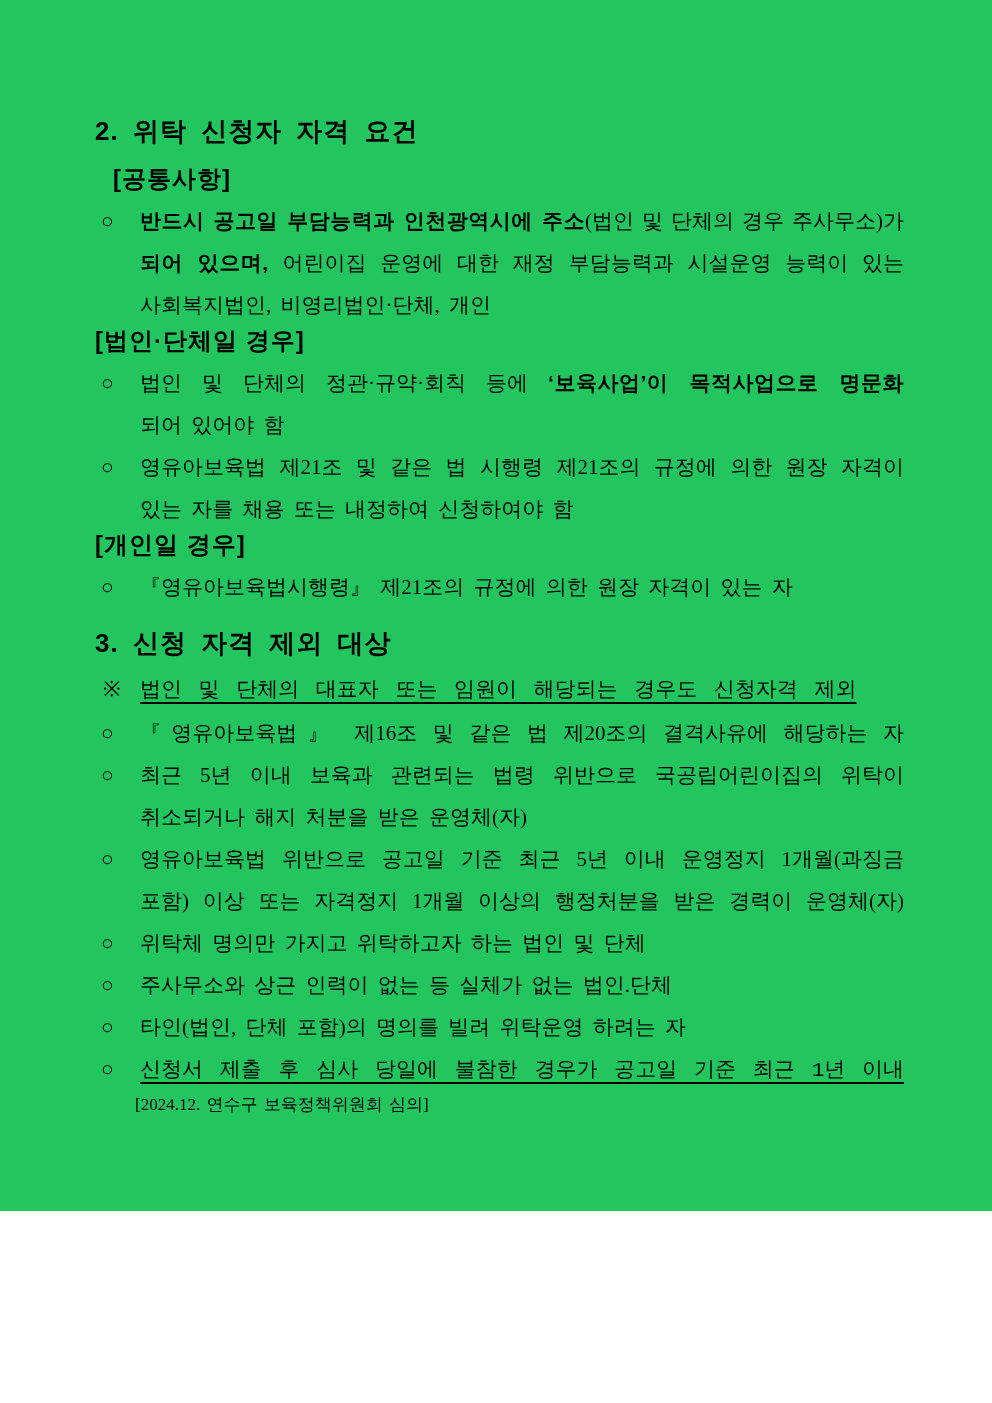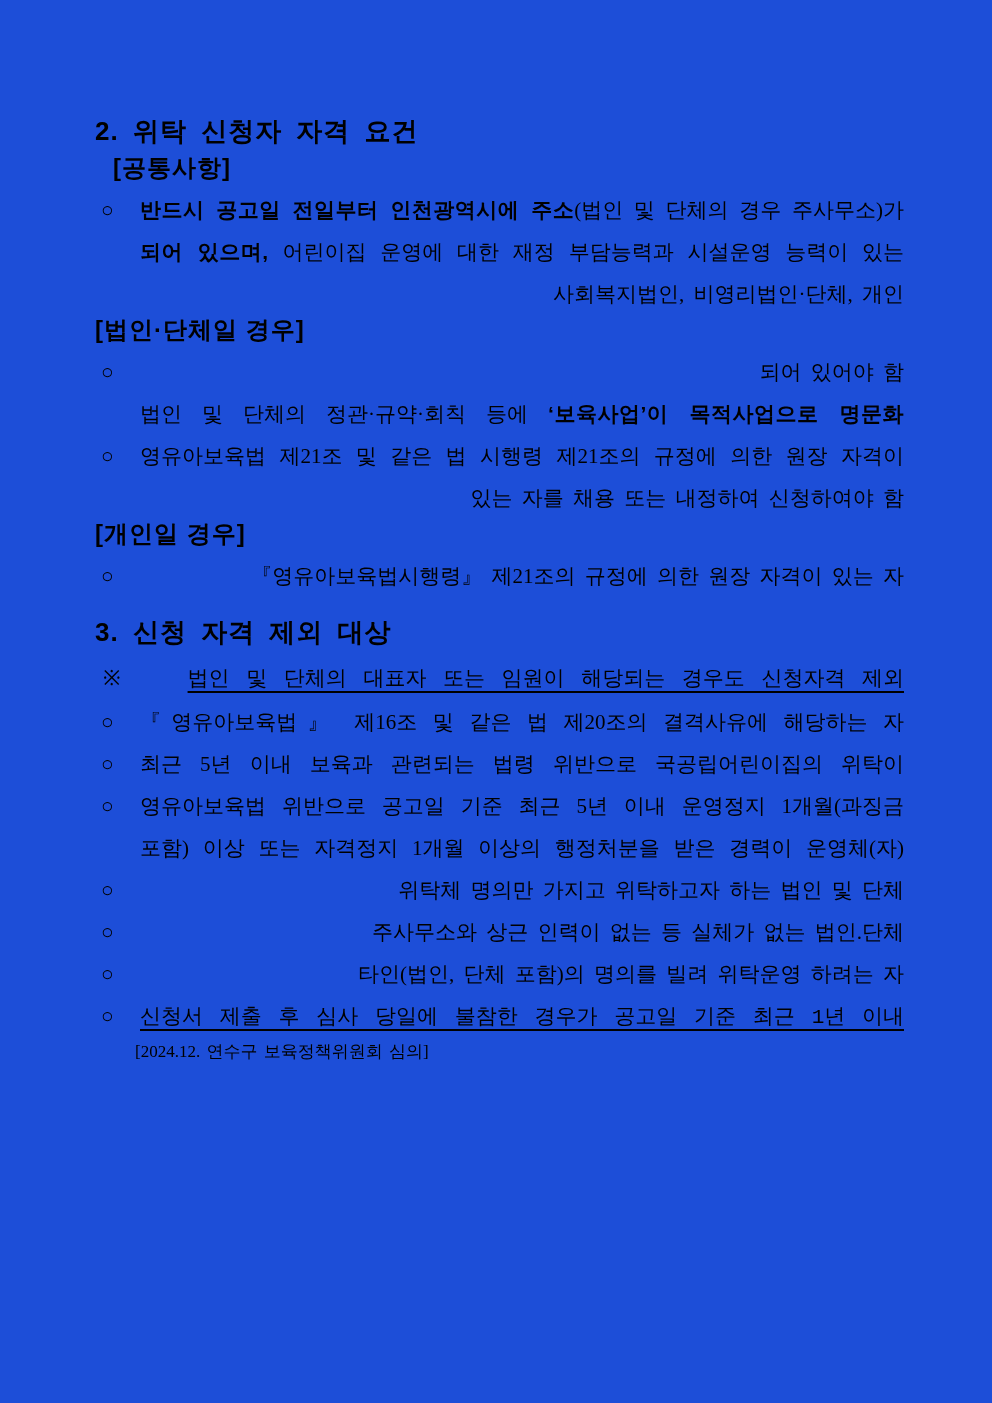--- a/index.html
+++ b/index.html
@@ -1,20 +1,20 @@
 <!DOCTYPE html>
 <html><head>
 <meta charset="utf-8">
 <style>
   html, body { margin: 0; padding: 0; background: #ffffff; }
   .page {
     position: relative;
     width: 992px;
-    height: 1403px;
-    background: #1d4ed8;
+    height: 1211px;
+    background: #22c55e;
     overflow: hidden;
     color: #000000;
   }
   .content {
     position: absolute;
     left: 95px;
     top: 110px;
     width: 809px;
     font-family: "Liberation Serif", "DejaVu Serif", serif;
     font-size: 21px;
@@ -32,34 +32,34 @@
   }
   .h1.sec3 { margin-top: 14px; margin-bottom: 8px; }
   .h2 {
     font-family: "Liberation Sans", "DejaVu Sans", sans-serif;
     font-weight: bold;
     font-size: 24px;
     line-height: 30px;
     letter-spacing: 1px;
     margin-bottom: 6px;
   }
-  .h1 + .h2 { margin-top: 5px; }
+  .h1 + .h2 { margin-top: 16px; }
   .h2.indent { margin-left: 18px; }
   .para { position: relative; padding-left: 45px; }
   .marker {
     position: absolute;
     left: 6px;
     top: 0;
     width: 36px;
     font-size: 21px;
     line-height: 42px;
   }
   .remark .marker { left: 8px; }
   .line {
-    text-align: right;
+    text-align: left;
     word-spacing: 4px;
     min-height: 42px;
   }
   .line.full {
     text-align: justify;
     text-align-last: justify;
     word-spacing: normal;
   }
   .seg.b {
     font-family: "Liberation Sans", "DejaVu Sans", sans-serif;
@@ -81,29 +81,29 @@
 </style>
 </head>
 <body>
 
 <div class="page">
   <div class="content" id="doc">
       <div class="h1 sec2">2. 위탁 신청자 자격 요건</div>
       <div class="h2 indent">[공통사항]</div>
       <div class="para bullet">
         <span class="marker">○</span>
-        <div class="line full"><span class="seg b">반드시 공고일 전일부터 인천광역시에 주소</span><span class="seg">(법인 및 단체의 경우 주사무소)가</span></div>
+        <div class="line full"><span class="seg b">반드시 공고일 부담능력과 인천광역시에 주소</span><span class="seg">(법인 및 단체의 경우 주사무소)가</span></div>
         <div class="line full"><span class="seg b">되어 있으며,</span><span class="seg"> 어린이집 운영에 대한 재정 부담능력과 시설운영 능력이 있는</span></div>
         <div class="line"><span class="seg">사회복지법인, 비영리법인·단체, 개인</span></div>
       </div>
       <div class="h2">[법인·단체일 경우]</div>
       <div class="para bullet">
         <span class="marker">○</span>
+        <div class="line full"><span class="seg">법인 및 단체의 정관·규약·회칙 등에 </span><span class="seg b">‘보육사업’이 목적사업으로 명문화</span></div>
         <div class="line"><span class="seg">되어 있어야 함</span></div>
-        <div class="line full"><span class="seg">법인 및 단체의 정관·규약·회칙 등에 </span><span class="seg b">‘보육사업’이 목적사업으로 명문화</span></div>
       </div>
       <div class="para bullet">
         <span class="marker">○</span>
         <div class="line full"><span class="seg">영유아보육법 제21조 및 같은 법 시행령 제21조의 규정에 의한 원장 자격이</span></div>
         <div class="line"><span class="seg">있는 자를 채용 또는 내정하여 신청하여야 함</span></div>
       </div>
       <div class="h2">[개인일 경우]</div>
       <div class="para bullet">
         <span class="marker">○</span>
         <div class="line"><span class="seg">『영유아보육법시행령』 제21조의 규정에 의한 원장 자격이 있는 자</span></div>
@@ -113,20 +113,21 @@
         <span class="marker">※</span>
         <div class="line"><span class="seg u">법인 및 단체의 대표자 또는 임원이 해당되는 경우도 신청자격 제외</span></div>
       </div>
       <div class="para bullet">
         <span class="marker">○</span>
         <div class="line full"><span class="seg">『영유아보육법』 제16조 및 같은 법 제20조의 결격사유에 해당하는 자</span></div>
       </div>
       <div class="para bullet">
         <span class="marker">○</span>
         <div class="line full"><span class="seg">최근 5년 이내 보육과 관련되는 법령 위반으로 국공립어린이집의 위탁이</span></div>
+        <div class="line"><span class="seg">취소되거나 해지 처분을 받은 운영체(자)</span></div>
       </div>
       <div class="para bullet">
         <span class="marker">○</span>
         <div class="line full"><span class="seg">영유아보육법 위반으로 공고일 기준 최근 5년 이내 운영정지 1개월(과징금</span></div>
         <div class="line full"><span class="seg">포함) 이상 또는 자격정지 1개월 이상의 행정처분을 받은 경력이 운영체(자)</span></div>
       </div>
       <div class="para bullet">
         <span class="marker">○</span>
         <div class="line"><span class="seg">위탁체 명의만 가지고 위탁하고자 하는 법인 및 단체</span></div>
       </div>

